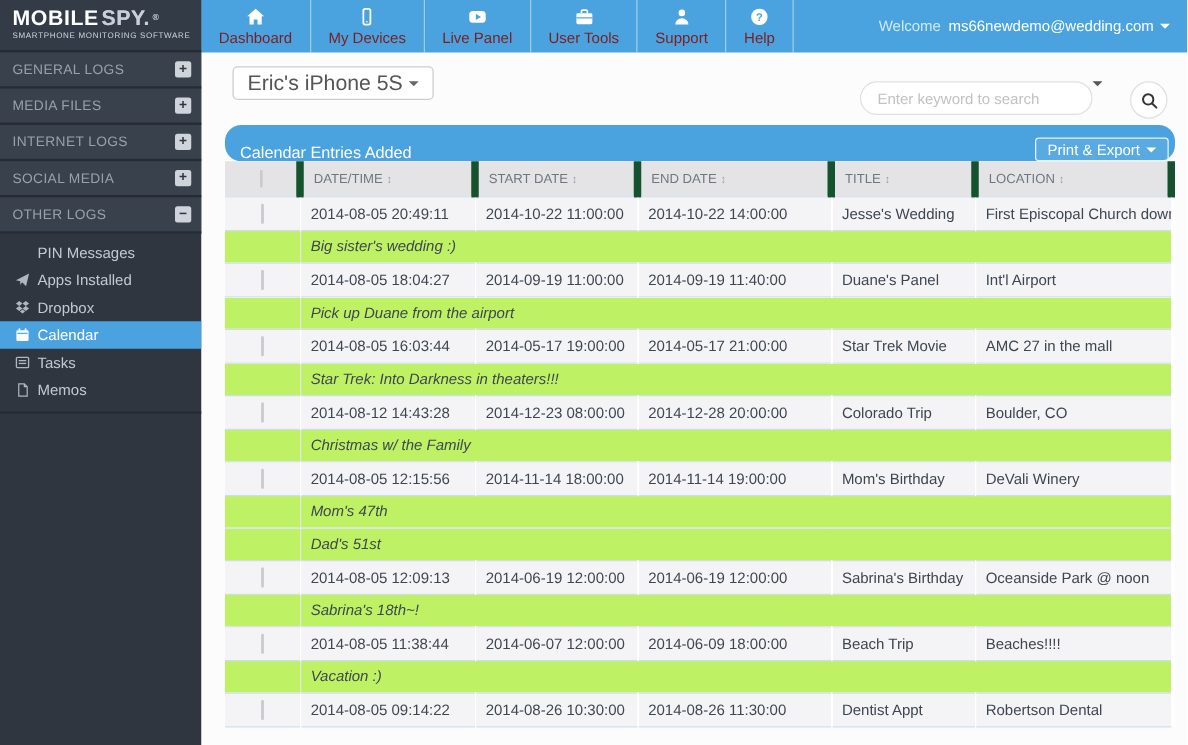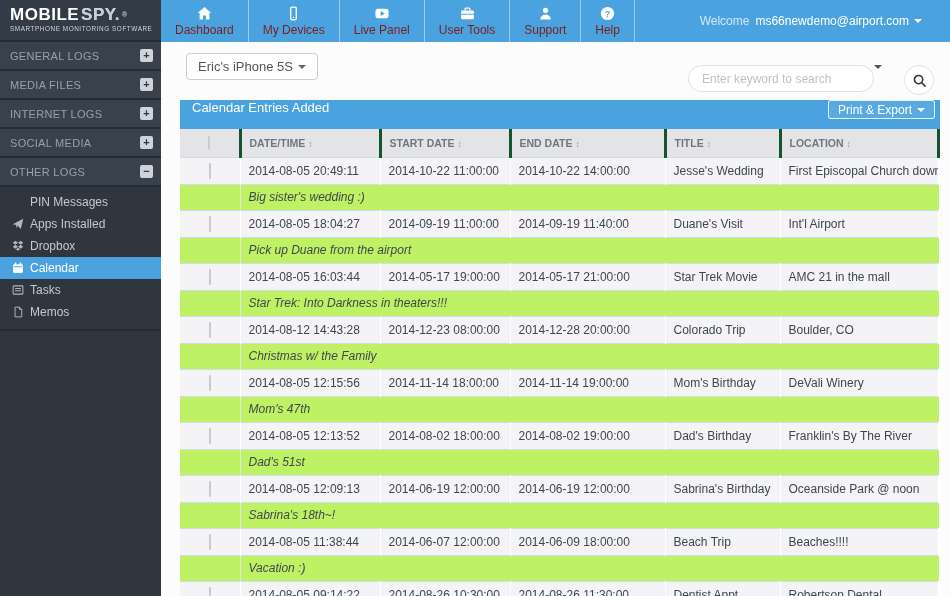--- a/index.html
+++ b/index.html
@@ -29,54 +29,54 @@
   .sub-item.active .sicon { color:#fff; }
 
   
   .topnav { position:absolute; left:161px; top:0; width:789px; height:42px; background:#4aa3df;
             display:flex; align-items:stretch; z-index:2; }
   .nav-item { display:flex; flex-direction:column; align-items:center; justify-content:center;
               padding:0 14px; border-right:1px solid rgba(255,255,255,.45); cursor:pointer; }
   .nav-item .nicon { height:16px; display:flex; align-items:center; color:#fff; }
   .nav-item .nlabel { font-size:12px; color:#7f1d1d; margin-top:1px; white-space:nowrap; }
   .nav-spacer { flex:1; }
-  .nav-user { display:flex; align-items:center; padding-right:28px; font-size:12px; cursor:pointer; }
+  .nav-user { display:flex; align-items:center; padding-right:14px; font-size:12px; cursor:pointer; }
   .welcome { color:#cfe8f8; margin-right:6px; }
   .user-email { color:#fff; }
   .caret { display:inline-block; width:0; height:0; border-left:4px solid transparent;
            border-right:4px solid transparent; border-top:4px solid currentColor; margin-left:5px; vertical-align:middle; }
 
   
   .main { position:absolute; left:161px; top:42px; width:789px; height:554px; background:#fcfcfc; }
   .toolbar { position:relative; height:58px; }
   .device-btn { position:absolute; left:25px; top:11px; height:27px; background:#fff;
-                border:1px solid #cccccc; border-radius:4px; padding:0 11px; font-size:13px; color:#555;
+                border:1px solid #cccccc; border-radius:4px; padding:0 11px; font-size:17px; color:#555;
                 display:flex; align-items:center; cursor:pointer; }
   .device-btn .caret { color:#666; }
   .search-wrap { position:absolute; right:16px; top:23px; display:flex; align-items:flex-start;gap:20px; }
   .search-input { width:186px; height:27px; border:1px solid #e0e0e0; border-radius:14px;
                   padding:0 26px 0 13px; font-size:12px; color:#555; background:#fff; outline:none;
                   font-family:"Liberation Sans", sans-serif; }
   .search-input::placeholder { color:#c2c2c2; }
   .search-caret { position:absolute; right:52px; color:#555; }
   .search-btn { width:30px; height:30px; margin-left:10px; border-radius:50%; background:#fff;
                 border:1px solid #e0e0e0; display:flex; align-items:center; justify-content:center; cursor:pointer; }
 
   
   .panel { margin-left:19px; width:760px; }
-  .panel-header { height:29px; background:#4aa3df; display:flex; align-items:flex-start; padding:0 5px 0 12px; }
+  .panel-header { height:29px; background:#4aa3df; display:flex; align-items:flex-end; padding:0 5px 0 12px;border-radius:13px; }
   .panel-title { flex:1; color:#fff; font-size:13px; }
   .print-btn { height:19px; border:1px solid rgba(255,255,255,.85); border-radius:3px; background:rgba(255,255,255,.08);
                color:#fff; font-size:12px; padding:0 9px; display:flex; align-items:center; cursor:pointer; }
   table { width:760px; border-collapse:collapse; table-layout:fixed; background:#fff; }
   col.c-cb { width:60px; } col.c-dt { width:140px; } col.c-sd { width:130px; }
   col.c-ed { width:155px; } col.c-ti { width:115px; }
   tr { border-bottom:1px solid #cdddec; }
-  th { height:28px; background:#e4e4e6; color:#70767f; font-size:10.5px; font-weight:bold;
-       text-align:left; padding:0 8px; border-right:3px solid #14532d; white-space:nowrap; }
+  th { height:28px; background:#e4e4e6; color:#70767f; font-size:10.5px; font-weight:normal;
+       text-align:left; padding:0 8px; border-right:6px solid #14532d; white-space:nowrap; }
   th .sort { color:#9aa0a8; font-size:9px; margin-left:3px; }
   td { font-size:12px; color:#3f4650; padding:0 8px; white-space:nowrap; overflow:hidden; }
   tr.data-row td { height:27px; background:#f4f4f6; border-right:1px solid #fff; }
   tr.note-row td { height:26px; background:#bef264;font-style:italic; }
   tr.note-row td.cbcell { border-right:1px solid #e5e5e8; }
   .cb { width:13px; height:13px; border-radius:3px; background:#d8d8dc; border:1px solid #c9c9ce;
         margin:0 auto; cursor:pointer; }
   td.cbcell, th.cbcell { text-align:center; }
   svg { display:block; }
 </style>
@@ -220,21 +220,21 @@
         <svg width="15" height="15" viewBox="0 0 16 16">
             <circle cx="8" cy="8" r="7" fill="currentColor"></circle>
             <text x="8" y="11.4" text-anchor="middle" font-size="9.5" font-family="Liberation Sans, sans-serif" font-weight="bold" fill="#4aa3df">?</text>
           </svg>
       </span>
       <span class="nlabel">Help</span>
     </div>
     <div class="nav-spacer"></div>
     <div class="nav-user">
       <span class="welcome">Welcome</span>
-      <span class="user-email">ms66newdemo@airport.com</span>
+      <span class="user-email">ms66newdemo@wedding.com</span>
       <span class="caret" style="color:#fff"></span>
     </div>
   </div>
 
   <div class="main">
     <div class="toolbar">
       <div class="device-btn">
         <span>Eric's iPhone 5S</span>
         <span class="caret"></span>
       </div>
@@ -291,34 +291,34 @@
           </tr>
           <tr class="note-row">
             <td class="cbcell"></td>
               <td colspan="5">Big sister's wedding :)</td>
           </tr>
           <tr class="data-row">
             <td class="cbcell"><span class="cb"></span></td>
             <td>2014-08-05 18:04:27</td>
             <td>2014-09-19 11:00:00</td>
             <td>2014-09-19 11:40:00</td>
-            <td>Duane's Visit</td>
+            <td>Duane's Panel</td>
             <td>Int'l Airport</td>
           </tr>
           <tr class="note-row">
             <td class="cbcell"></td>
               <td colspan="5">Pick up Duane from the airport</td>
           </tr>
           <tr class="data-row">
             <td class="cbcell"><span class="cb"></span></td>
             <td>2014-08-05 16:03:44</td>
             <td>2014-05-17 19:00:00</td>
             <td>2014-05-17 21:00:00</td>
             <td>Star Trek Movie</td>
-            <td>AMC 21 in the mall</td>
+            <td>AMC 27 in the mall</td>
           </tr>
           <tr class="note-row">
             <td class="cbcell"></td>
               <td colspan="5">Star Trek: Into Darkness in theaters!!!</td>
           </tr>
           <tr class="data-row">
             <td class="cbcell"><span class="cb"></span></td>
             <td>2014-08-12 14:43:28</td>
             <td>2014-12-23 08:00:00</td>
             <td>2014-12-28 20:00:00</td>
@@ -334,28 +334,20 @@
             <td>2014-08-05 12:15:56</td>
             <td>2014-11-14 18:00:00</td>
             <td>2014-11-14 19:00:00</td>
             <td>Mom's Birthday</td>
             <td>DeVali Winery</td>
           </tr>
           <tr class="note-row">
             <td class="cbcell"></td>
               <td colspan="5">Mom's 47th</td>
           </tr>
-          <tr class="data-row">
-            <td class="cbcell"><span class="cb"></span></td>
-            <td>2014-08-05 12:13:52</td>
-            <td>2014-08-02 18:00:00</td>
-            <td>2014-08-02 19:00:00</td>
-            <td>Dad's Birthday</td>
-            <td>Franklin's By The River</td>
-          </tr>
           <tr class="note-row">
             <td class="cbcell"></td>
               <td colspan="5">Dad's 51st</td>
           </tr>
           <tr class="data-row">
             <td class="cbcell"><span class="cb"></span></td>
             <td>2014-08-05 12:09:13</td>
             <td>2014-06-19 12:00:00</td>
             <td>2014-06-19 12:00:00</td>
             <td>Sabrina's Birthday</td>

